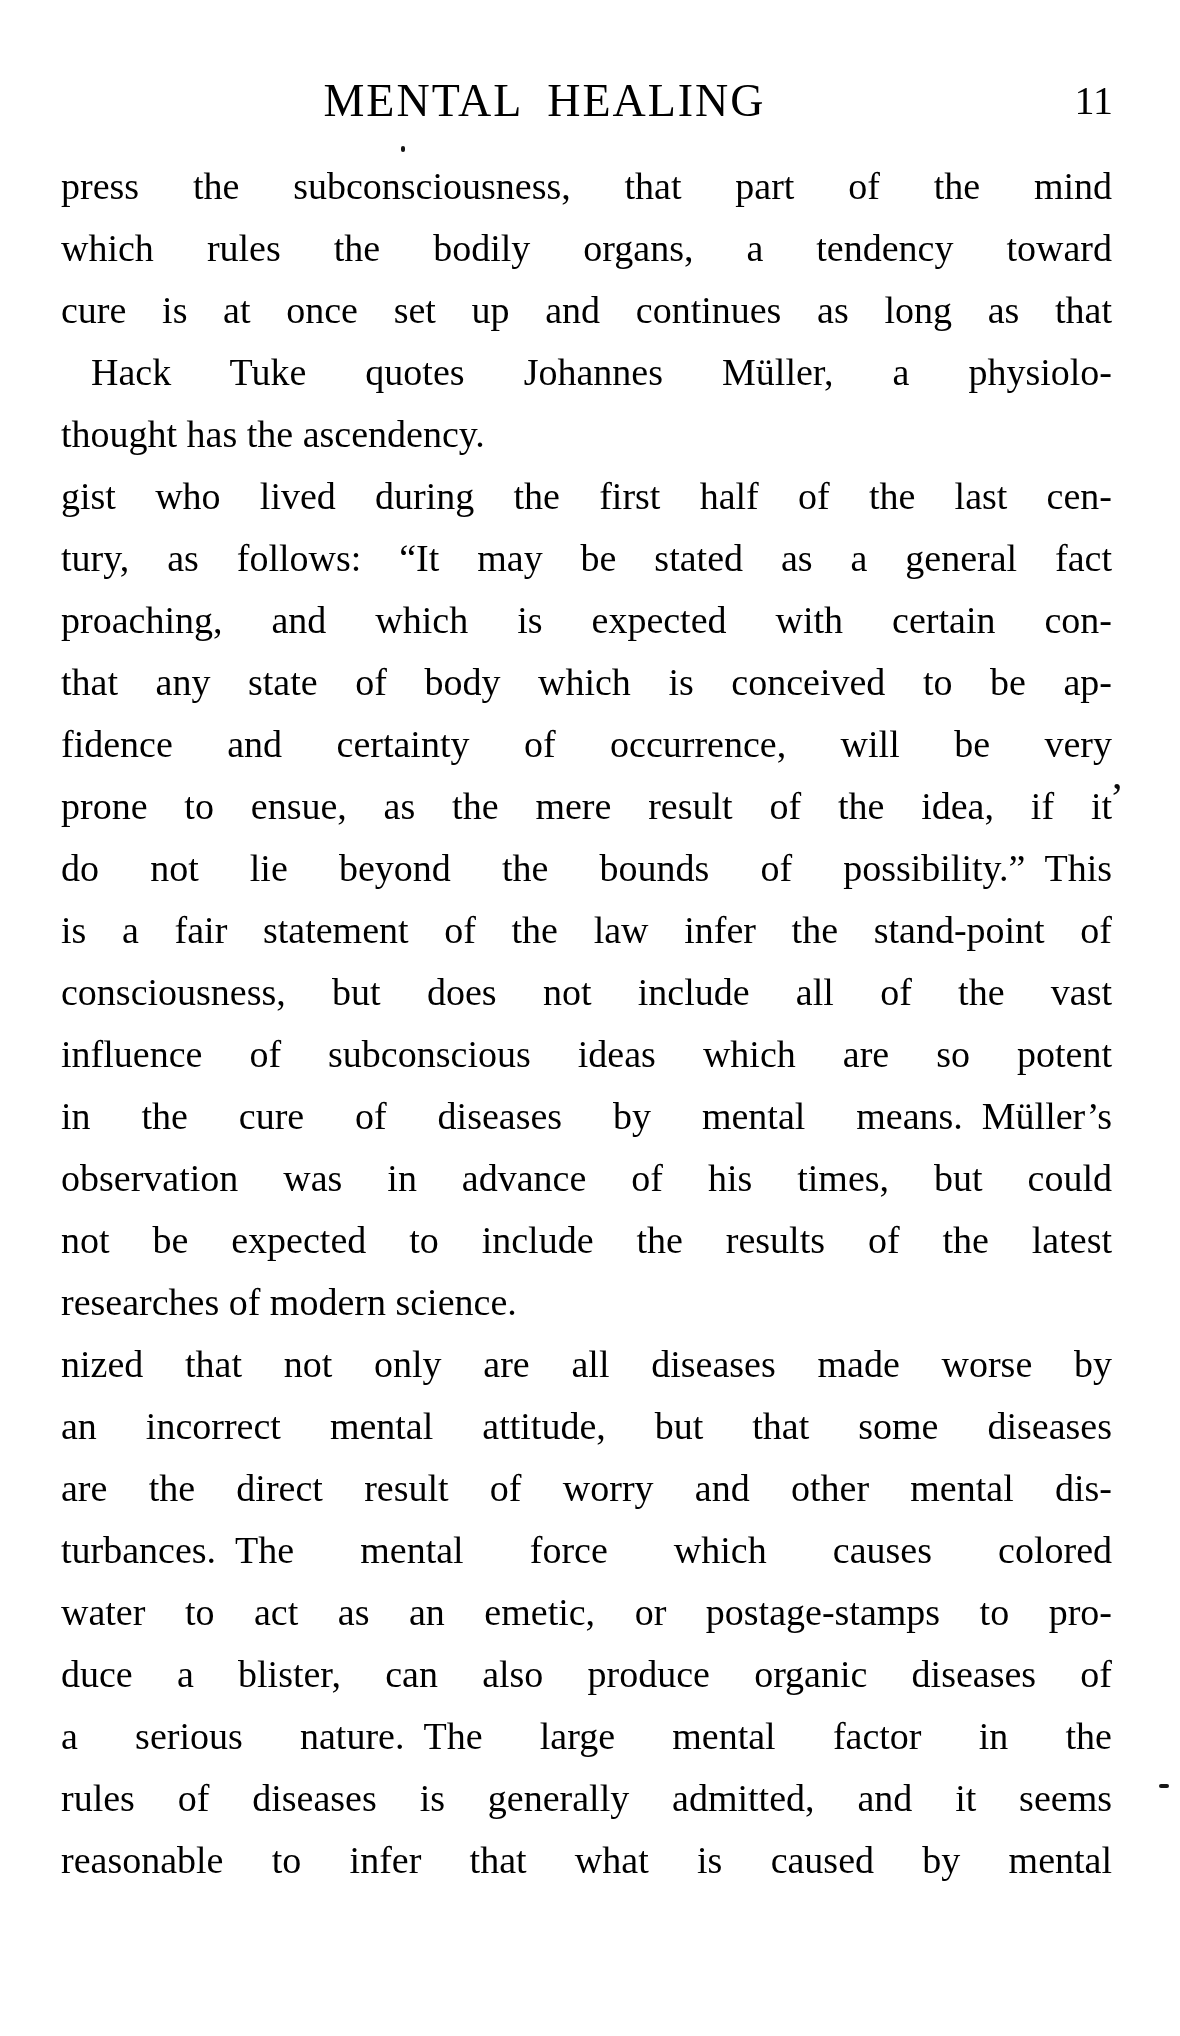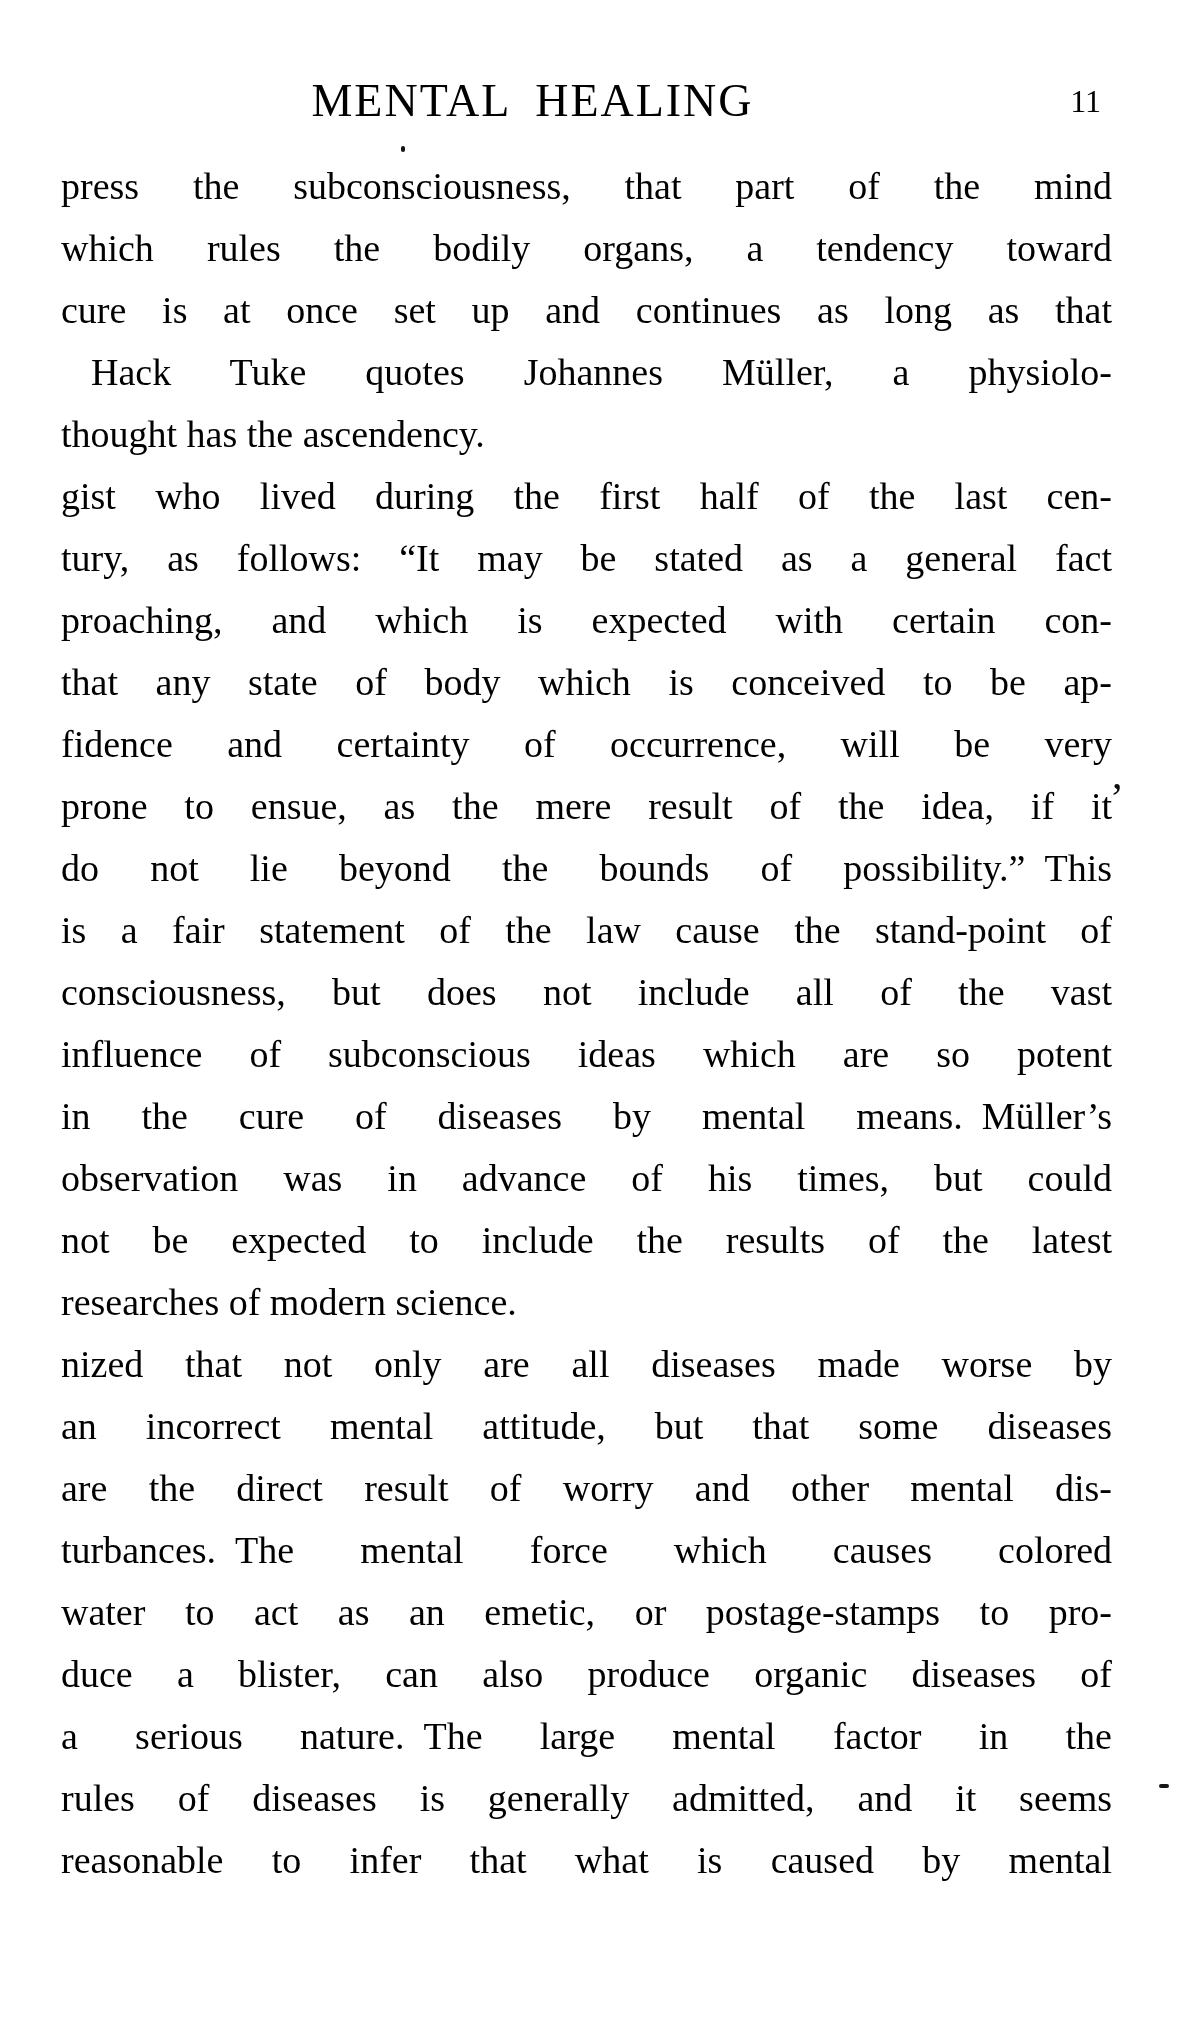--- a/index.html
+++ b/index.html
@@ -13,38 +13,38 @@
     width: 1180px;
     height: 2036px;
     background: #ffffff;
     color: #000000;
     font-family: "Liberation Serif", "DejaVu Serif", serif;
     overflow: hidden;
   }
   .header {
     position: absolute;
     top: 74px;
-    left: 49px;
+    left: 61px;
     width: 1059px;
     height: 54px;
   }
   .running-title {
     text-align: center;
     font-size: 46px;
     line-height: 54px;
     letter-spacing: 2px;
     word-spacing: 12px;
     transform: translateX(-46px);
     white-space: nowrap;
   }
   .page-number {
     position: absolute;
     right: 7px;
     top: 0;
-    font-size: 32px;
+    font-size: 40px;
     line-height: 54px;
     margin-left: 8px;
   }
   .body-text {
     position: absolute;
     top: 155px;
     left: 53px;
     width: 1059px;
   }
   .line {
@@ -104,21 +104,21 @@
     <div class="line">cure is at once set up and continues as long as that</div>
     <div class="line indent">Hack Tuke quotes Johannes Müller, a physiolo-</div>
     <div class="line para-end">thought has the ascendency.</div>
     <div class="line">gist who lived during the first half of the last cen-</div>
     <div class="line">tury, as follows: “It may be stated as a general fact</div>
     <div class="line">proaching, and which is expected with certain con-</div>
     <div class="line">that any state of body which is conceived to be ap-</div>
     <div class="line">fidence and certainty of occurrence, will be very</div>
     <div class="line">prone to ensue, as the mere result of the idea, if it</div>
     <div class="line">do not lie beyond the bounds of possibility.” This</div>
-    <div class="line">is a fair statement of the law cause the stand-point of</div>
+    <div class="line">is a fair statement of the law infer the stand-point of</div>
     <div class="line">consciousness, but does not include all of the vast</div>
     <div class="line">influence of subconscious ideas which are so potent</div>
     <div class="line">in the cure of diseases by mental means. Müller’s</div>
     <div class="line">observation was in advance of his times, but could</div>
     <div class="line">not be expected to include the results of the latest</div>
     <div class="line para-end">researches of modern science.</div>
     <div class="line">nized that not only are all diseases made worse by</div>
     <div class="line">an incorrect mental attitude, but that some diseases</div>
     <div class="line">are the direct result of worry and other mental dis-</div>
     <div class="line">turbances. The mental force which causes colored</div>

